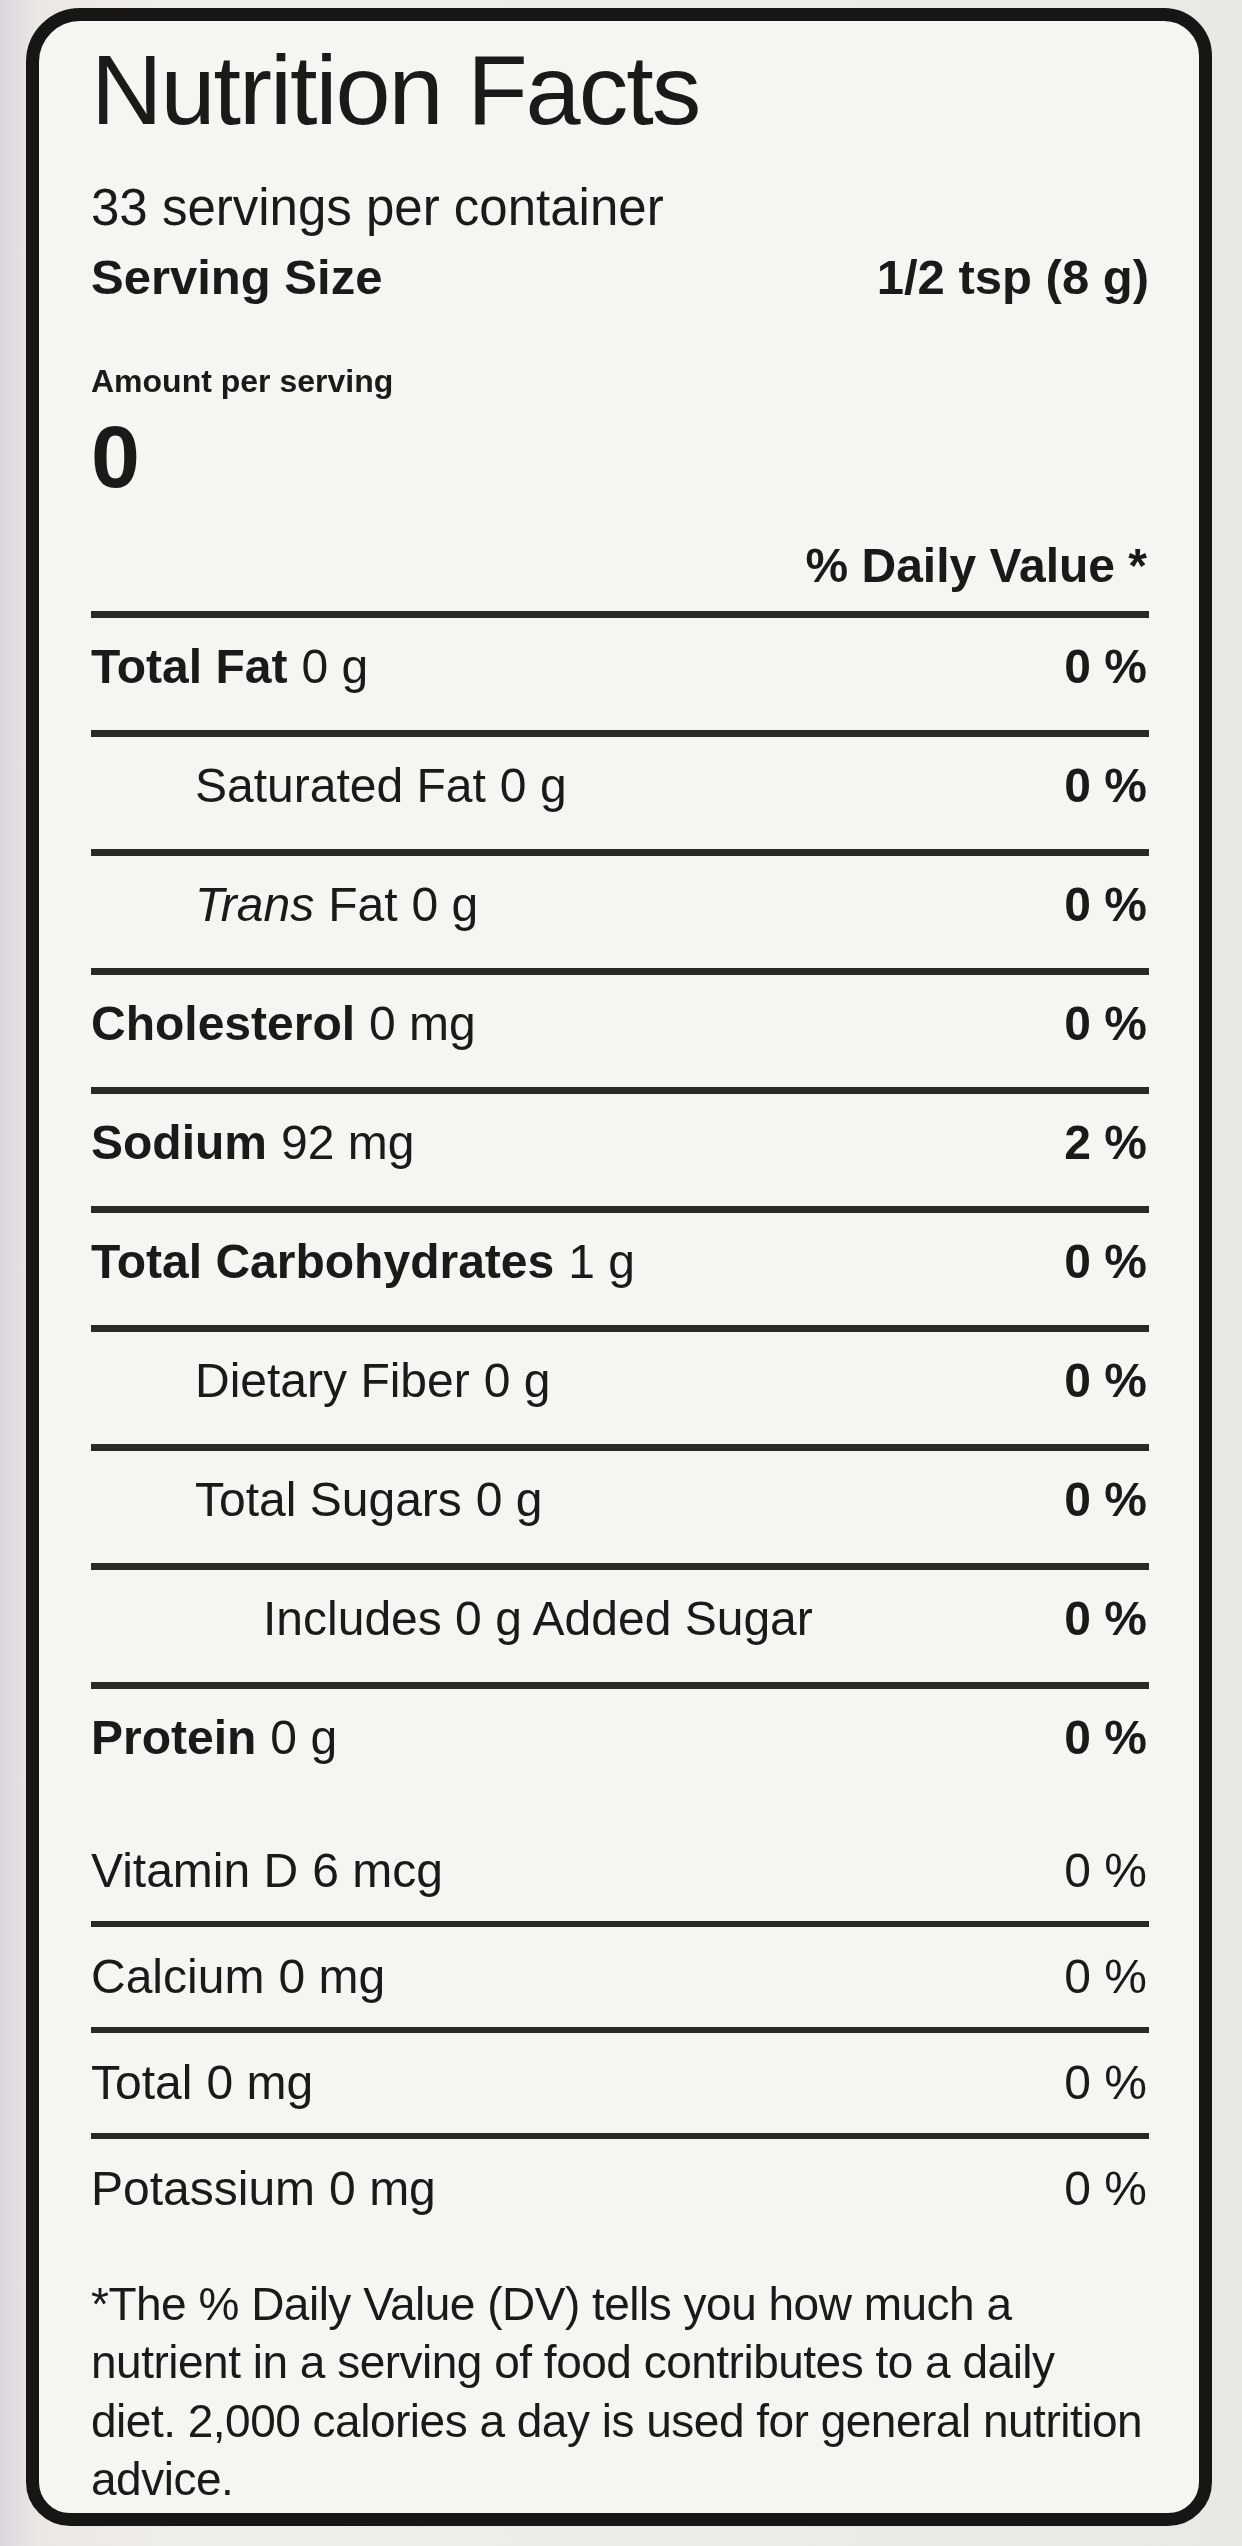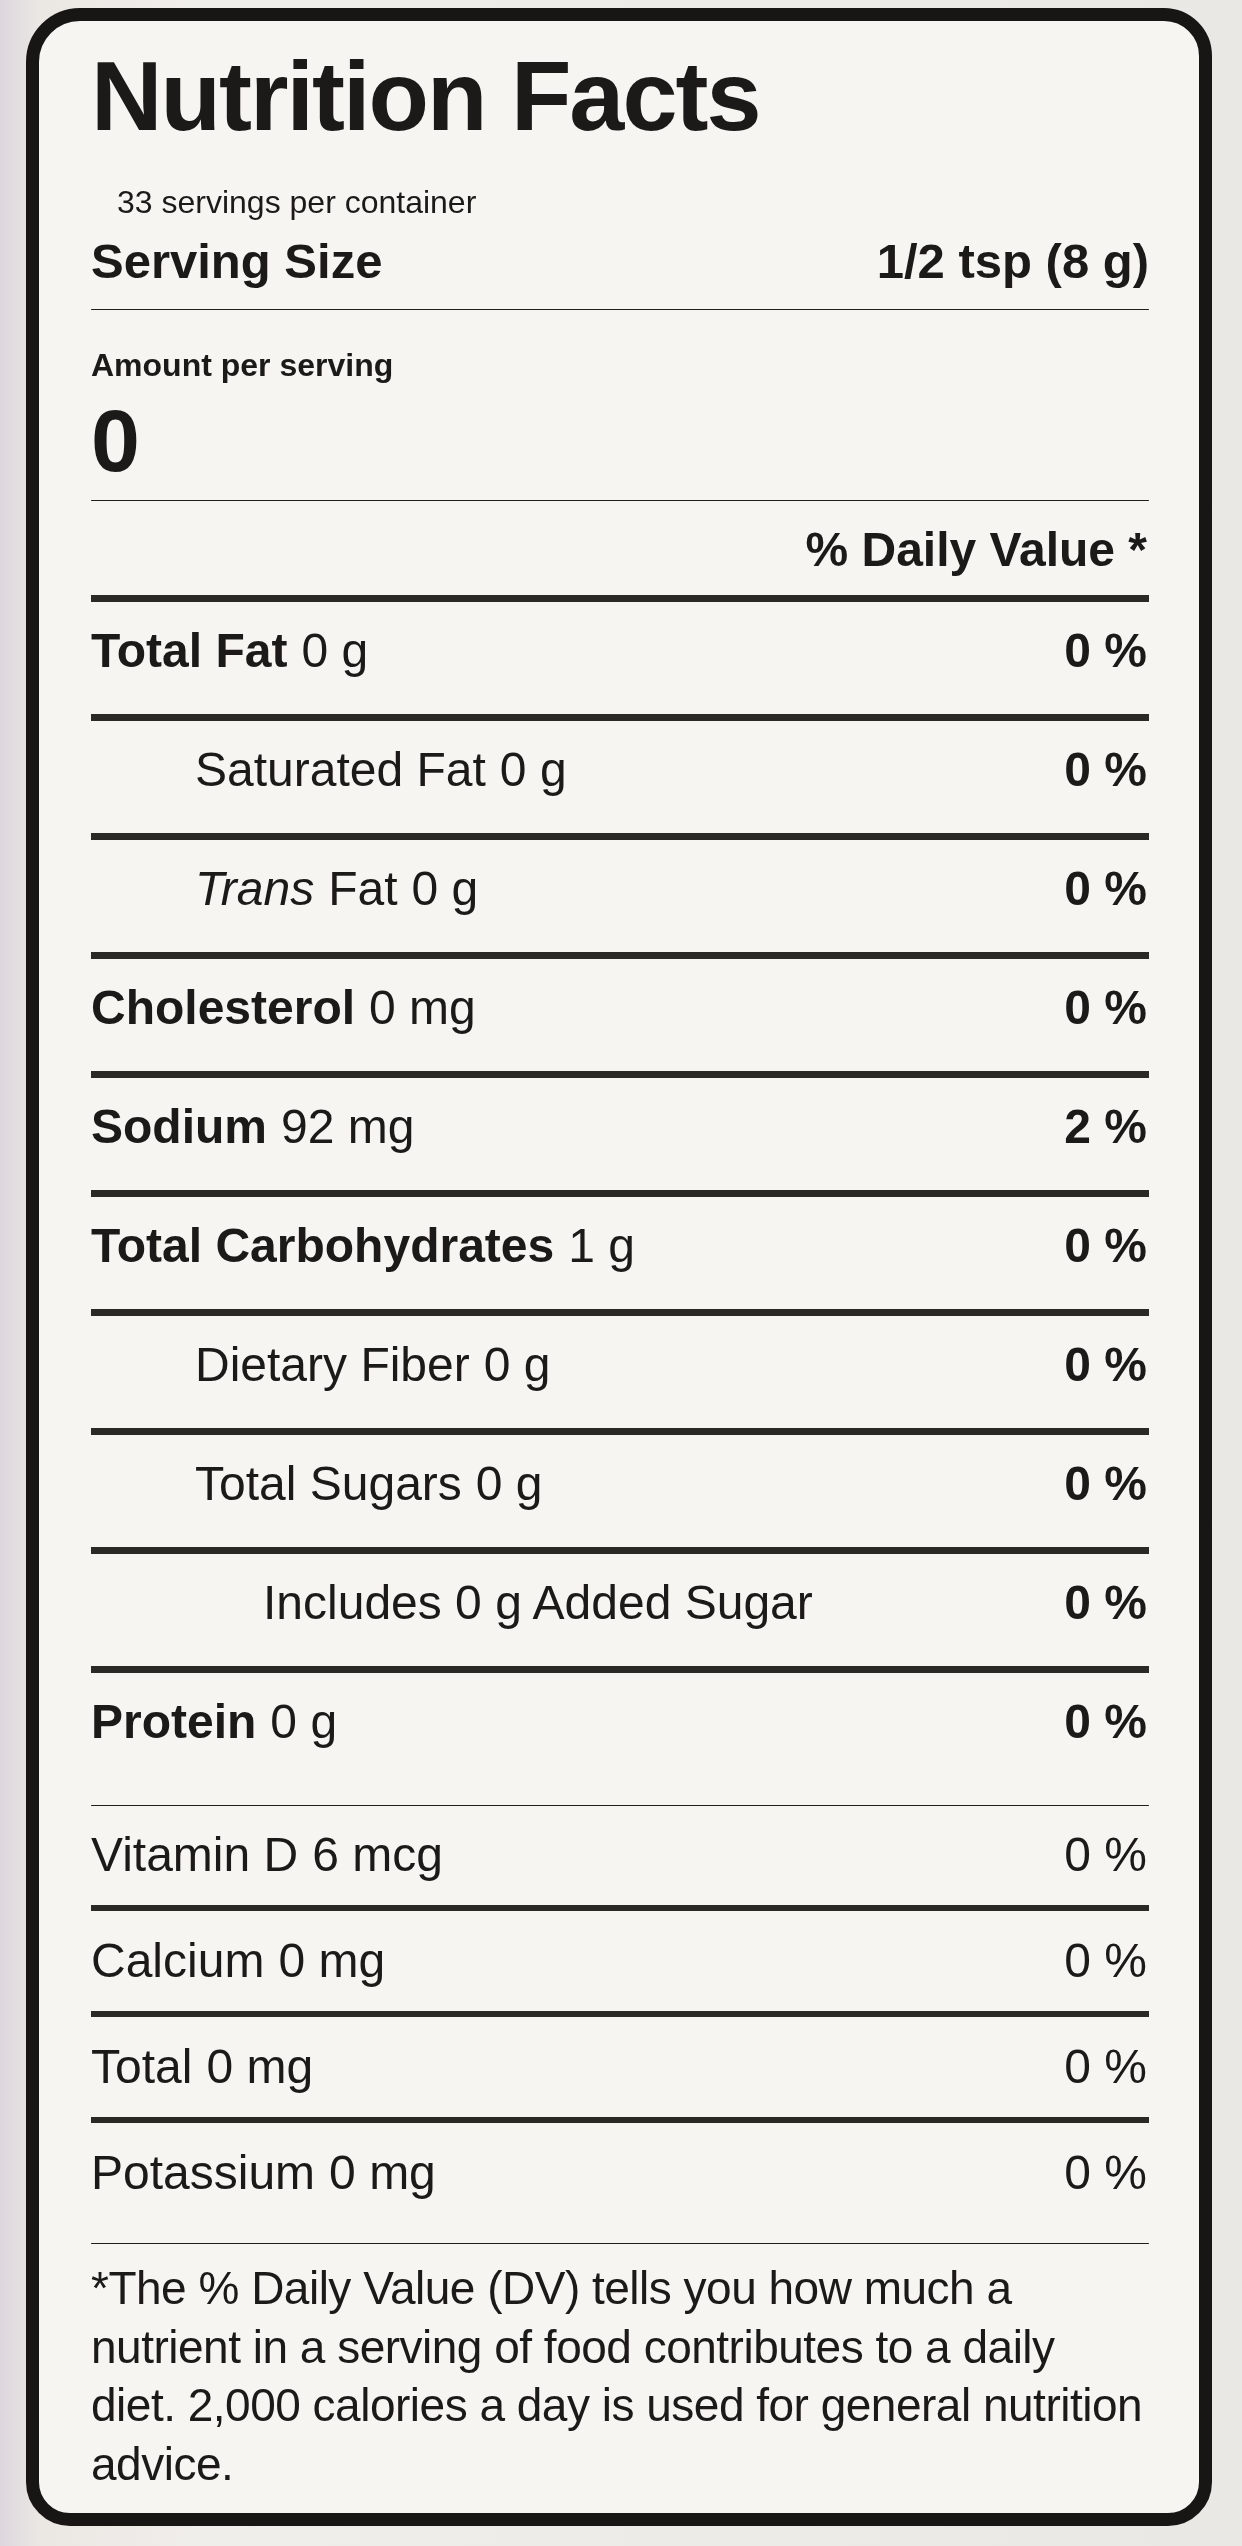--- a/index.html
+++ b/index.html
@@ -17,27 +17,26 @@
     background: #f7f5f1;
     border: 13px solid #181614;
     border-radius: 54px 48px 44px 44px;
     padding: 14px 50px 20px 52px;
     display: flex;
     flex-direction: column;
     overflow: hidden;
   }
   .title {
     font-size: 99px;
-    font-weight: bold;
+    font-weight: normal;
     letter-spacing: -2px;
     line-height: 1.12;
-    margin-top: 6px;
   }
   .rule-title { height: 9px; background: #25231f; margin-top: 10px; border-radius: 3px; }
-  .servings { font-size: 32px; margin-top: 22px; margin-left: 26px; }
+  .servings { font-size: 51px; margin-top: 22px; }
   .serving-size-row {
     display: flex; justify-content: space-between; align-items: baseline;
     font-size: 49px; font-weight: bold; margin-top: 12px;
   }
   .bar { background: #211f1c; border-radius: 3px; }
   .bar-thick { height: 44px; margin-top: 20px; }
   .bar-med   { height: 27px; margin-top: 8px; }
   .amount-per-serving { font-size: 32px; font-weight: bold; margin-top: 38px; }
   .calories-row {
     display: flex; justify-content: space-between; align-items: baseline;

